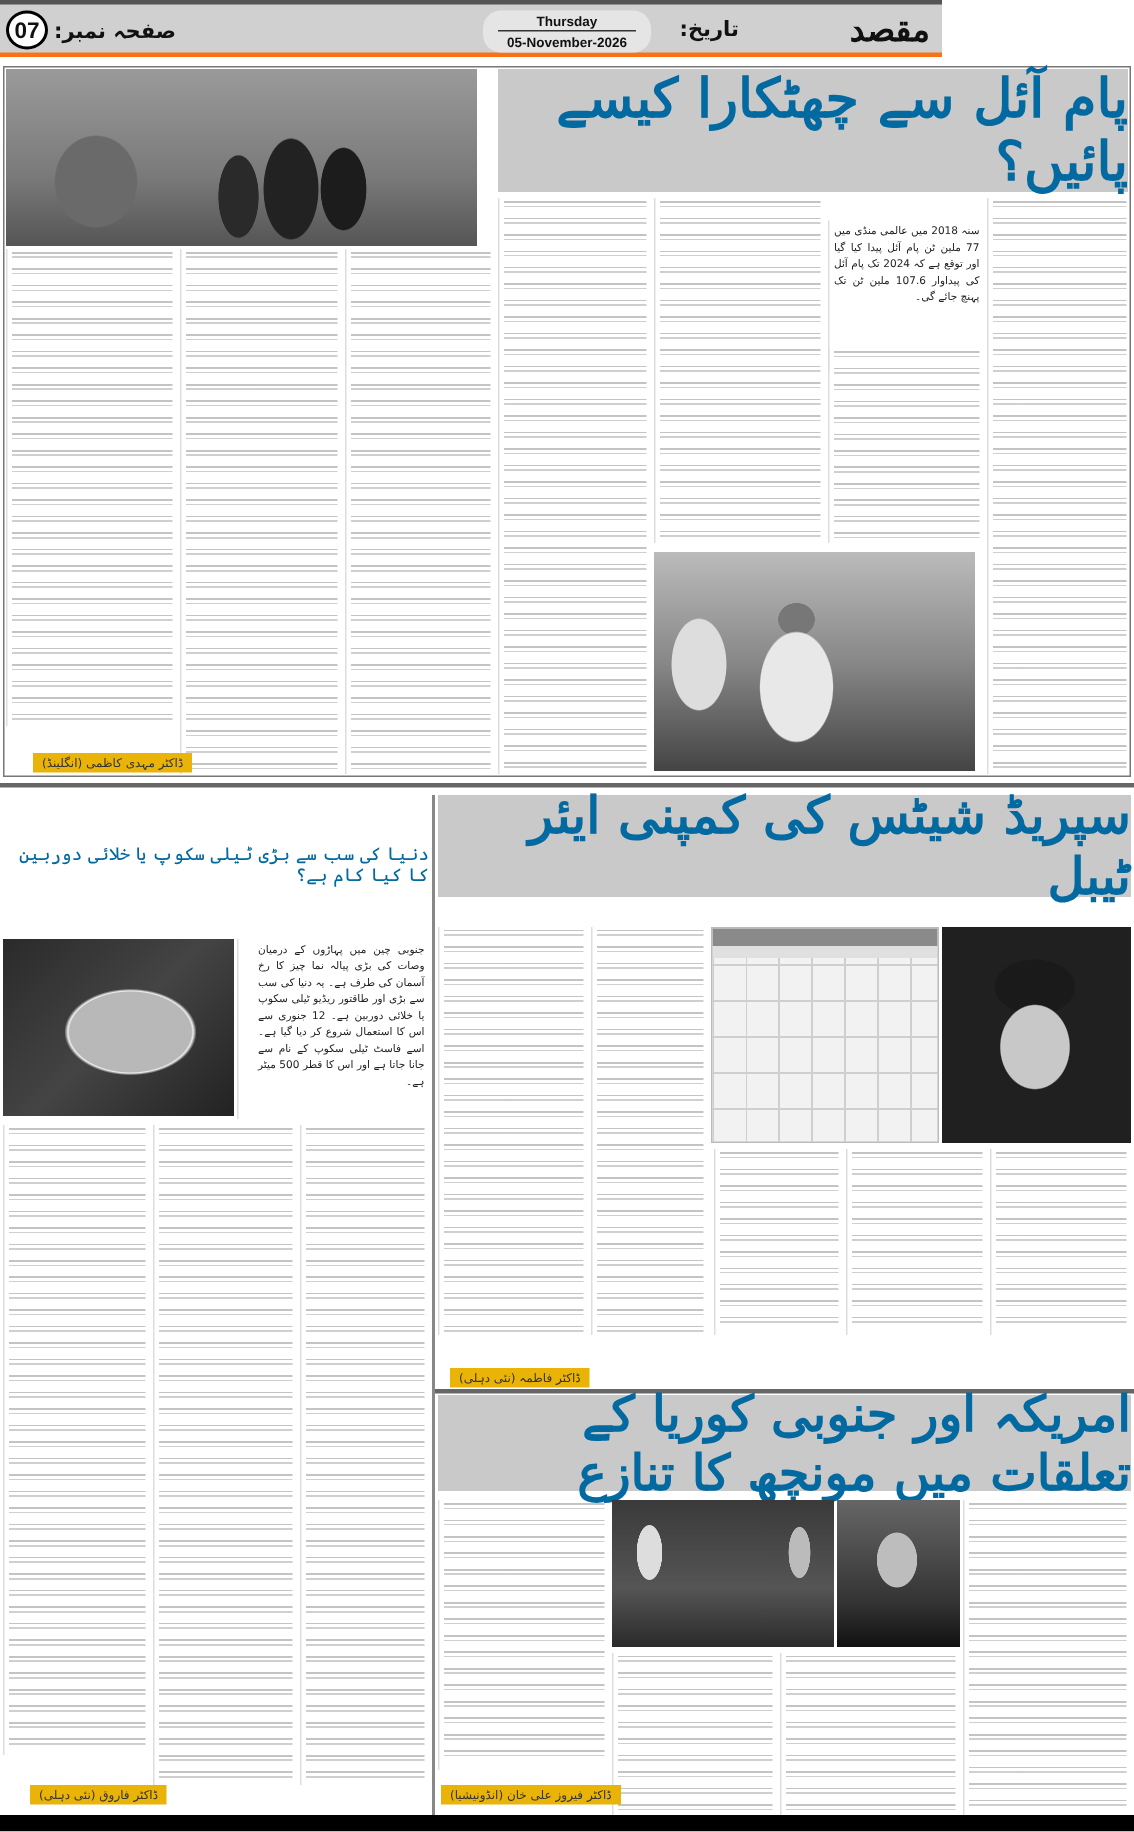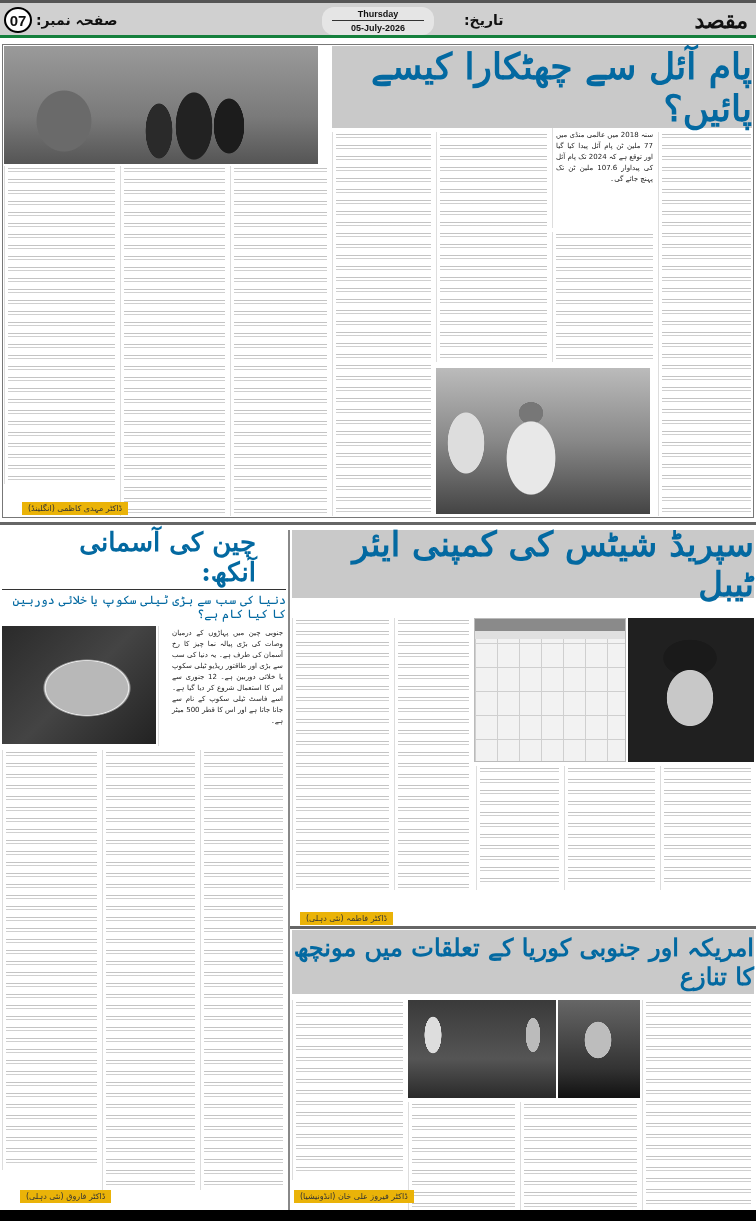--- a/index.html
+++ b/index.html
@@ -1,26 +1,26 @@
 <!DOCTYPE html>
 <html><head>
 <meta charset="utf-8">
 <style>
   * { box-sizing: border-box; margin: 0; padding: 0; }
   html, body { width: 756px; height: 1221px; overflow: hidden; background: #fff; }
   body { font-family: "DejaVu Sans", sans-serif; position: relative; color: #111; }
 
-  .header { position: absolute; left: 0; top: 0; width: 756px; height: 38px; background: #d0d0d0; border-top: 3px solid #555; border-bottom: 3px solid #15803d; }
+  .header { position: absolute; left: 0; top: 0; width: 628px; height: 38px; background: #d0d0d0; border-top: 3px solid #555; border-bottom: 3px solid #f97316; }
   .page-no { position: absolute; left: 4px; top: 4px; display: flex; align-items: center; gap: 4px; }
   .page-badge { width: 28px; height: 26px; border: 2px solid #000; border-radius: 50%; background: #fff; font: bold 15px "Liberation Sans", sans-serif; display:flex; align-items:center; justify-content:center; }
   .page-label { font: bold 14px "DejaVu Sans", sans-serif; direction: rtl; }
   .date-box { position: absolute; left: 322px; top: 4px; width: 112px; height: 28px; background: #e5e5e5; border-radius: 12px; text-align: center; font: bold 9px "Liberation Sans", sans-serif; }
   .date-box .day { display:block; border-bottom: 1px solid #333; margin: 2px 10px 0; padding-bottom: 1px; }
   .date-box .date { display:block; padding-top: 2px; }
-  .date-label { position: absolute; left: 464px; top: 9px; font: bold 14px "DejaVu Sans", sans-serif; direction: rtl; text-align: right; }
+  .date-label { position: absolute; left: 453px; top: 9px; font: bold 14px "DejaVu Sans", sans-serif; direction: rtl; text-align: right; }
   .logo { position: absolute; right: 8px; top: 4px; font: bold 22px "DejaVu Serif", serif; direction: rtl; }
 
   .frame { position: absolute; border: 1px solid #777; }
   .headline { position: absolute; background: #c9c9c9; display:flex; align-items:center; justify-content:center; direction: rtl; font-family: "DejaVu Serif", serif; font-weight: bold; color: #0369a1; }
   .photo { position: absolute; overflow: hidden; }
   .textcol { position: absolute; direction: rtl; font: 7px/11px "DejaVu Sans", sans-serif; color: #222; text-align: justify; overflow: hidden; border-left: 1px solid #ddd; padding: 2px 3px; }
   .textcol .lines { display:block; height: 100%; background: repeating-linear-gradient(to bottom, #555 0 1px, transparent 1px 3px, #777 3px 4px, transparent 4px 11px); opacity: .35; }
   .byline { position: absolute; background: #eab308; font: 8px "DejaVu Sans", sans-serif; direction: rtl; padding: 2px 6px; color: #333; }
   .hr { position: absolute; height: 3px; background: #666; }
   .footer-bar { position: absolute; left: 0; top: 1210px; width: 756px; height: 11px; background: #000; }
@@ -28,41 +28,41 @@
 </head>
 <body>
 
 <div class="header">
   <div class="page-no">
     <div class="page-badge">07</div>
     <span class="page-label">صفحہ نمبر:</span>
   </div>
   <div class="date-box">
     <span class="day">Thursday</span>
-    <span class="date">05-July-2026</span>
+    <span class="date">05-November-2026</span>
   </div>
   <span class="date-label">تاریخ:</span>
   <span class="logo">مقصد</span>
 </div>
 
 <div class="frame" style="left:2px;top:44px;width:752px;height:474px;">
 </div>
 <div class="photo" style="left:4px;top:46px;width:314px;height:118px;background:
   radial-gradient(ellipse 30px 55px at 190px 80px,#222 60%,transparent 62%),
   radial-gradient(ellipse 25px 45px at 225px 80px,#1c1c1c 60%,transparent 62%),
   radial-gradient(ellipse 22px 45px at 155px 85px,#2a2a2a 60%,transparent 62%),
   radial-gradient(ellipse 45px 50px at 60px 75px,#6a6a6a 60%,transparent 62%),
   linear-gradient(to bottom,#9a9a9a 0%,#7a7a7a 60%,#555 100%);">
 </div>
 <div class="headline" style="left:332px;top:46px;width:420px;height:82px;font-size:36px;">پام آئل سے چھٹکارا کیسے پائیں؟</div>
 
 <div class="textcol" style="left:658px;top:132px;width:96px;height:384px;">
     <span class="lines"></span>
   </div>
-<div class="textcol" style="left:552px;top:128px;width:104px;height:100px;">سنہ 2018 میں عالمی منڈی میں 77 ملین ٹن پام آئل پیدا کیا گیا اور توقع ہے کہ 2024 تک پام آئل کی پیداوار 107.6 ملین ٹن تک پہنچ جائے گی۔</div>
+<div class="textcol" style="left:552px;top:147px;width:104px;height:100px;">سنہ 2018 میں عالمی منڈی میں 77 ملین ٹن پام آئل پیدا کیا گیا اور توقع ہے کہ 2024 تک پام آئل کی پیداوار 107.6 ملین ٹن تک پہنچ جائے گی۔</div>
 <div class="textcol" style="left:552px;top:232px;width:104px;height:130px;">
     <span class="lines"></span>
   </div>
 <div class="textcol" style="left:436px;top:132px;width:114px;height:230px;">
     <span class="lines"></span>
   </div>
 <div class="textcol" style="left:332px;top:132px;width:102px;height:384px;">
     <span class="lines"></span>
   </div>
 <div class="photo" style="left:436px;top:368px;width:214px;height:146px;background:
@@ -78,21 +78,20 @@
     <span class="lines"></span>
   </div>
 <div class="textcol" style="left:4px;top:166px;width:114px;height:318px;">
     <span class="lines"></span>
   </div>
 <div class="byline" style="left:22px;top:502px;">ڈاکٹر مہدی کاظمی (انگلینڈ)</div>
 
 <div class="hr" style="left:0;top:522px;width:756px;"></div>
 
 <div class="headline" style="left:2px;top:530px;width:284px;height:88px;background:#fff;flex-direction:column;">
-  <span style="font-size:26px;border-bottom:1px solid #333;padding:0 30px 2px;">چین کی آسمانی آنکھ:</span>
   <span style="font-size:12px;font-weight:normal;padding-top:3px;">دنیا کی سب سے بڑی ٹیلی سکوپ یا خلائی دوربین کا کیا کام ہے؟</span>
 </div>
 <div class="photo" style="left:2px;top:626px;width:154px;height:118px;background:
   radial-gradient(ellipse 58px 38px at 85px 62px,#b8b8b8 70%,#eee 72%,transparent 76%),
   linear-gradient(135deg,#2a2a2a 0%,#444 50%,#222 100%);">
 </div>
 <div class="textcol" style="left:158px;top:626px;width:128px;height:120px;padding-left:13px;">جنوبی چین میں پہاڑوں کے درمیان وصات کی بڑی پیالہ نما چیز کا رخ آسمان کی طرف ہے۔ یہ دنیا کی سب سے بڑی اور طاقتور ریڈیو ٹیلی سکوپ یا خلائی دوربین ہے۔ 12 جنوری سے اس کا استعمال شروع کر دیا گیا ہے۔ اسے فاسٹ ٹیلی سکوپ کے نام سے جانا جاتا ہے اور اس کا قطر 500 میٹر ہے۔</div>
 <div class="textcol" style="left:200px;top:750px;width:86px;height:440px;">
     <span class="lines"></span>
   </div>
@@ -129,21 +128,21 @@
 <div class="textcol" style="left:564px;top:766px;width:94px;height:124px;">
     <span class="lines"></span>
   </div>
 <div class="textcol" style="left:476px;top:766px;width:86px;height:124px;">
     <span class="lines"></span>
   </div>
 <div class="byline" style="left:300px;top:912px;">ڈاکٹر فاطمہ (نئی دہلی)</div>
 
 <div class="hr" style="left:290px;top:926px;width:466px;"></div>
 
-<div class="headline" style="left:292px;top:930px;width:462px;height:64px;font-size:24px;">امریکہ اور جنوبی کوریا کے تعلقات میں مونچھ کا تنازع</div>
+<div class="headline" style="left:292px;top:930px;width:462px;height:64px;font-size:33px;">امریکہ اور جنوبی کوریا کے تعلقات میں مونچھ کا تنازع</div>
 <div class="photo" style="left:408px;top:1000px;width:148px;height:98px;background:
   radial-gradient(ellipse 14px 30px at 25px 35px,#ddd 60%,transparent 62%),
   radial-gradient(ellipse 12px 28px at 125px 35px,#bbb 60%,transparent 62%),
   linear-gradient(to bottom,#3a3a3a 0%,#555 60%,#2a2a2a 100%);">
 </div>
 <div class="photo" style="left:558px;top:1000px;width:82px;height:98px;background:
   radial-gradient(ellipse 22px 30px at 40px 40px,#bdbdbd 60%,transparent 62%),
   linear-gradient(to bottom,#666 0%,#333 70%,#111 100%);">
 </div>
 <div class="textcol" style="left:642px;top:1000px;width:112px;height:210px;">

